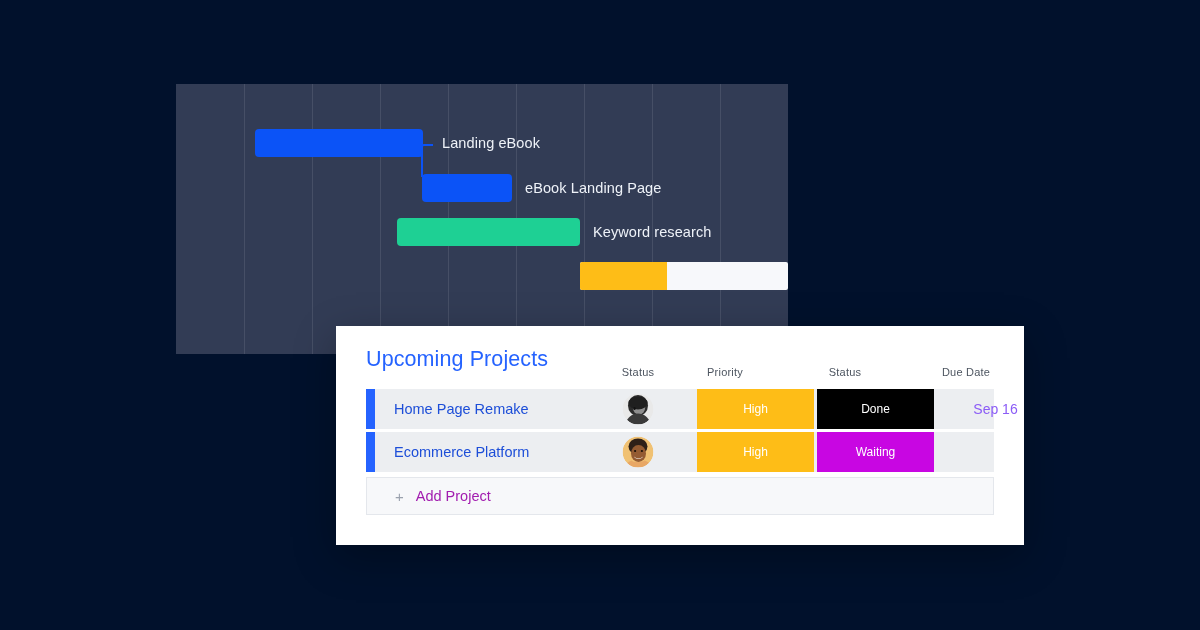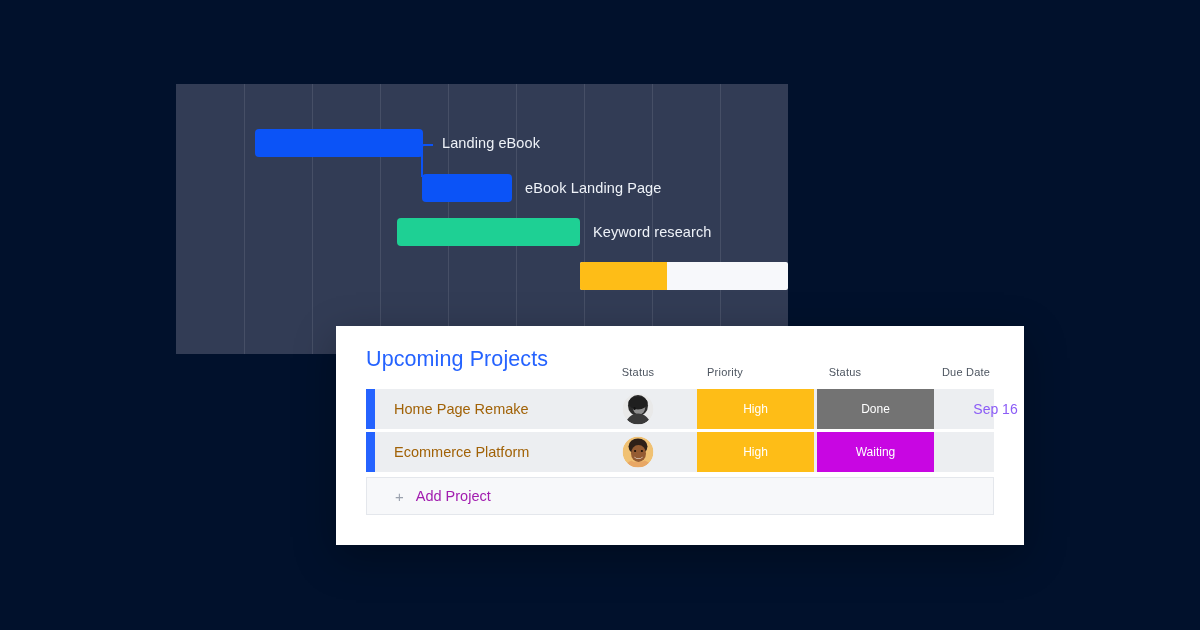--- a/index.html
+++ b/index.html
@@ -69,21 +69,21 @@
     position: absolute; left: 30px; width: 628px; height: 40px;
     background: #eceef1;
     display: block;
   }
   .row-accent {
     position: absolute; left: 0; top: 0; width: 9px; height: 100%;
     background: #2563ff;
   }
   .row-name {
     position: absolute; left: 28px; top: 50%; transform: translateY(-50%);
-    font-size: 14.5px; color: #a16207; white-space: nowrap;
+    font-size: 14.5px; color: #1d4ed8; white-space: nowrap;
   }
   .avatar {
     position: absolute; top: 50%; transform: translate(-50%,-50%);
     width: 31px; height: 31px; border-radius: 50%;
     overflow: hidden;
   }
   .cell-badge {
     position: absolute; top: 0; height: 40px;
     display: flex; align-items: center; justify-content: center;
     color: #ffffff; font-size: 12px;
@@ -157,21 +157,21 @@
             <rect width="31" height="31" fill="#e9e9e9"></rect>
             <ellipse cx="15.5" cy="12" rx="10" ry="10.5" fill="#2b2b2b"></ellipse>
             <ellipse cx="16.5" cy="14" rx="6.2" ry="7" fill="#8e8e8e"></ellipse>
             <ellipse cx="15.5" cy="9.5" rx="9.6" ry="6.5" fill="#1f1f1f"></ellipse>
             <path d="M3 31c1.5-7.5 7-11 12.5-11S26.5 23.5 28 31z" fill="#3a3a3a"></path>
             <ellipse cx="12" cy="15" rx="1.2" ry="1.5" fill="#111"></ellipse>
           </g>
         </svg>
       </div>
       <div class="cell-badge" style="left:331px; width:117px; background:#febd17;">High</div>
-      <div class="cell-badge" style="left:451px; width:117px; background:#737373;">Done</div>
+      <div class="cell-badge" style="left:451px; width:117px; background:#000000;">Done</div>
       <div class="cell-date" style="left:571px; width:117px;">Sep 16</div>
     </div>
 
     <div class="row" style="top:106px;">
       <div class="row-accent"></div>
       <div class="row-name">Ecommerce Platform</div>
       <div class="avatar" style="left:272px;">
         <svg width="31" height="31" viewBox="0 0 31 31" aria-hidden="true">
           <defs>
               <clipPath id="c2">

